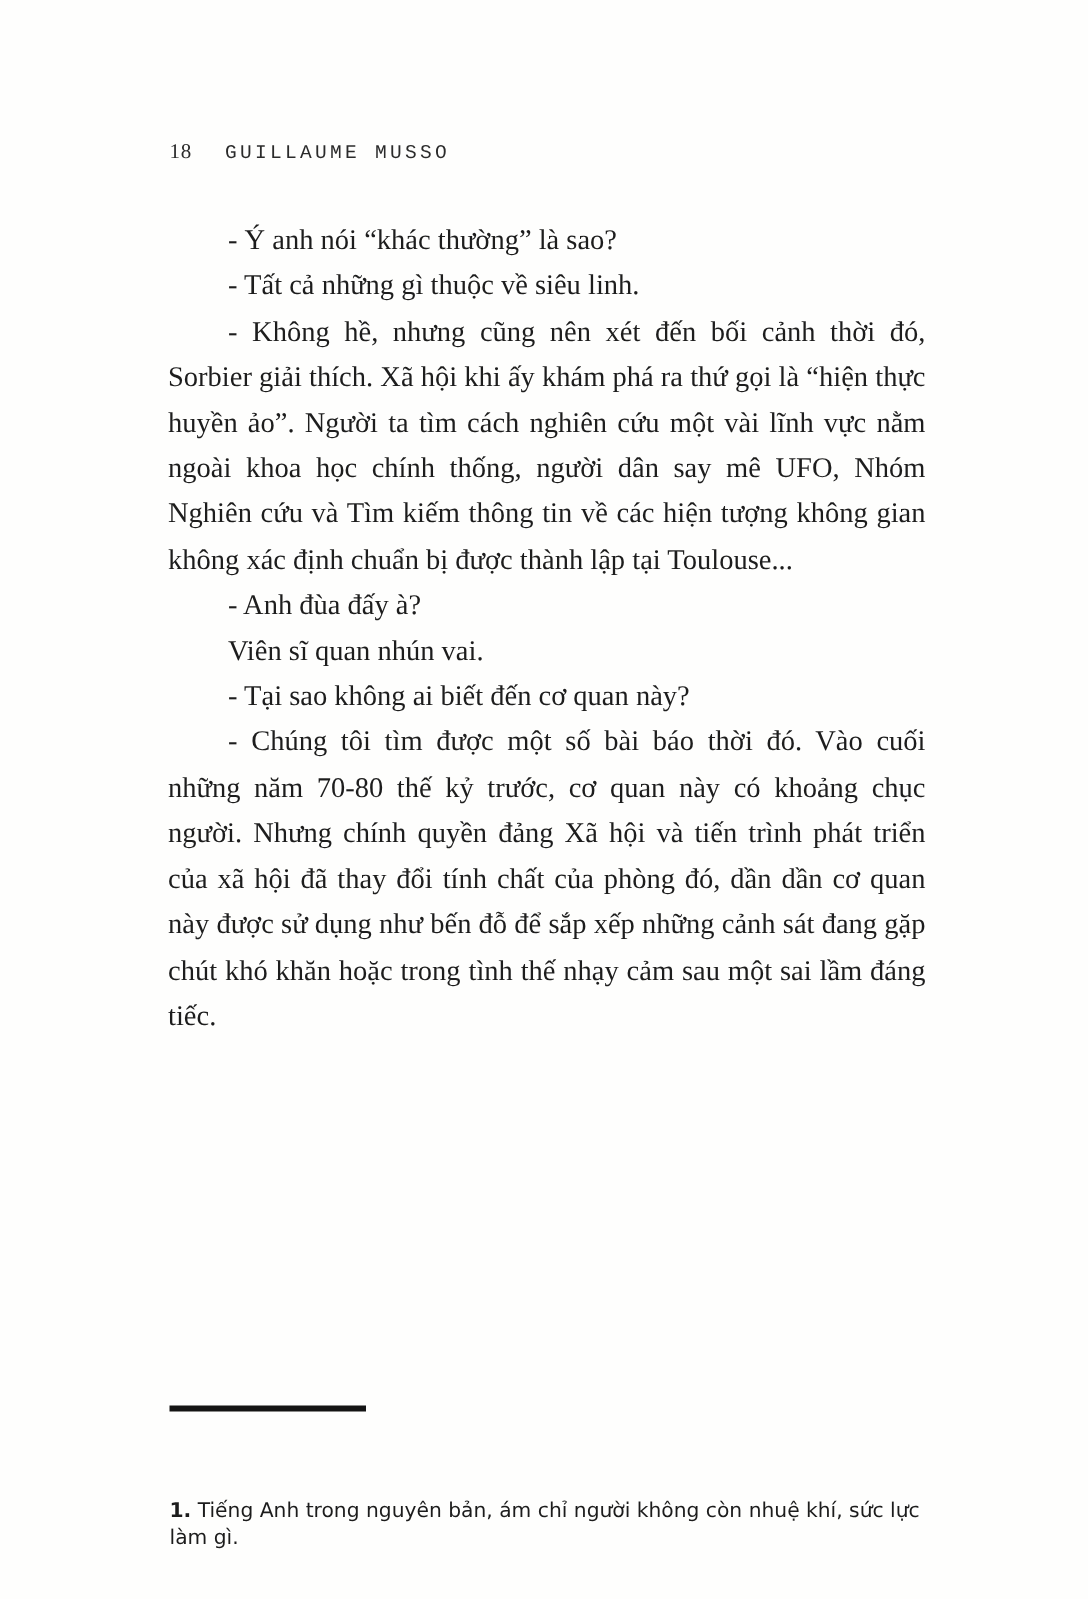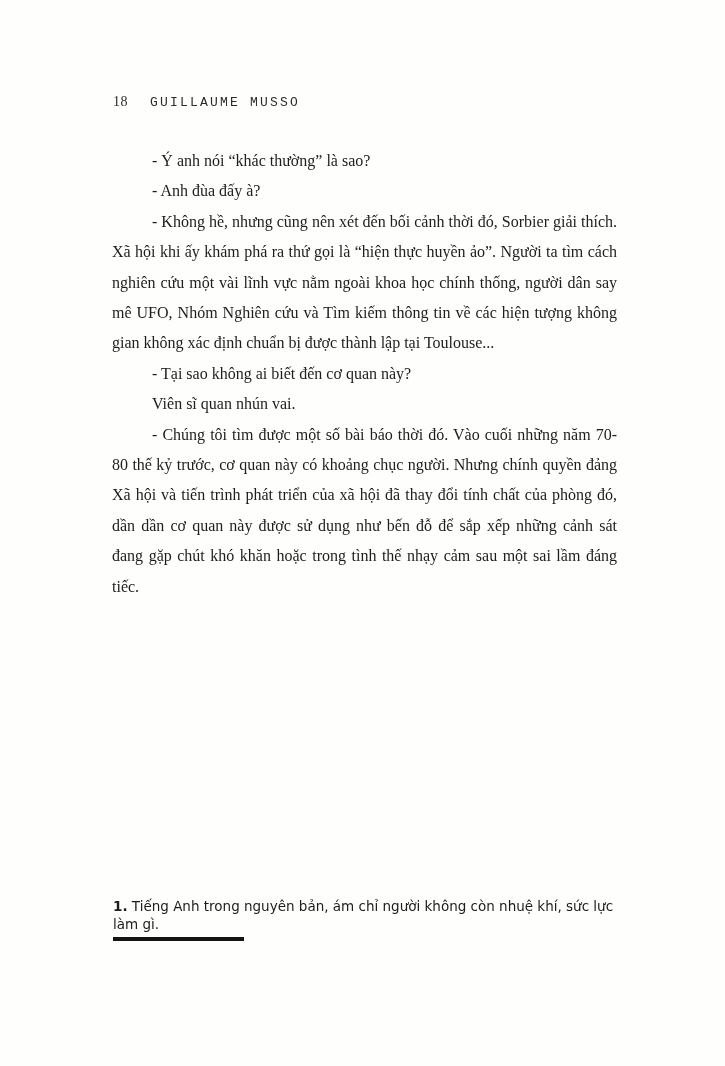--- a/index.html
+++ b/index.html
@@ -18,39 +18,39 @@
     background: #fefefd;
     color: #1e1e1e;
     overflow: hidden;
   }
   .page-header {
     position: absolute;
     top: 94px;
     left: 113px;
     right: 110px;
     display: flex;
-    align-items: flex-end;
+    align-items: flex-start;
     color: #2b2b2b;
   }
   .page-number {
     font-size: 14px;
     letter-spacing: 0.5px;
     margin-right: 22px;
   }
   .running-head {
     font-size: 13px;
     letter-spacing: 2.2px;
     font-family: Liberation Mono, monospace;
   }
   .body-text {
     position: absolute;
     top: 146px;
     left: 112px;
     width: 505px;
-    font-size: 16px;
+    font-size: 19px;
     line-height: 30.4px;
     text-align: justify;
     color: #1d1d1d;
   }
   .para {
     margin: 0;
     padding: 0;
     text-indent: 40px;
   }
   .para em {
@@ -65,21 +65,21 @@
     position: absolute;
     left: 113px;
     top: 937px;
     width: 131px;
     height: 4px;
     background: #141414;
   }
   .footnote {
     position: absolute;
     left: 113px;
-    top: 897px;
+    top: 998px;
     width: 505px;
     margin: 0;
     font-family: "DejaVu Sans", "Liberation Sans", sans-serif;
     font-size: 13.5px;
     line-height: 18px;
     color: #1c1c1c;
   }
   .footnote-number {
     font-weight: bold;
   }
@@ -89,24 +89,25 @@
 
 <div class="page">
 
   <header class="page-header">
     <span class="page-number">18</span>
     <span class="running-head">GUILLAUME MUSSO</span>
   </header>
 
   <main class="body-text">
     <p class="para">- Ý anh nói “khác thường” là sao?</p>
+    <p class="para">- Tất cả những gì thuộc về siêu linh.</p>
+    <p class="para">- Không hề, nhưng cũng nên xét đến bối cảnh thời đó, Sorbier giải thích. Xã hội khi ấy khám phá ra thứ gọi là “hiện thực huyền ảo”. Người ta tìm cách nghiên cứu một vài lĩnh vực nằm ngoài khoa học chính thống, người dân say mê UFO, Nhóm Nghiên cứu và Tìm kiếm thông tin về các hiện tượng không gian không xác định chuẩn bị được thành lập tại Toulouse...</p>
     <p class="para">- Anh đùa đấy à?</p>
-    <p class="para">- Không hề, nhưng cũng nên xét đến bối cảnh thời đó, Sorbier giải thích. Xã hội khi ấy khám phá ra thứ gọi là “hiện thực huyền ảo”. Người ta tìm cách nghiên cứu một vài lĩnh vực nằm ngoài khoa học chính thống, người dân say mê UFO, Nhóm Nghiên cứu và Tìm kiếm thông tin về các hiện tượng không gian không xác định chuẩn bị được thành lập tại Toulouse...</p>
+    <p class="para">Viên sĩ quan nhún vai.</p>
     <p class="para">- Tại sao không ai biết đến cơ quan này?</p>
-    <p class="para">Viên sĩ quan nhún vai.</p>
     <p class="para">- Chúng tôi tìm được một số bài báo thời đó. Vào cuối những năm 70-80 thế kỷ trước, cơ quan này có khoảng chục người. Nhưng chính quyền đảng Xã hội và tiến trình phát triển của xã hội đã thay đổi tính chất của phòng đó, dần dần cơ quan này được sử dụng như bến đỗ để sắp xếp những cảnh sát đang gặp chút khó khăn hoặc trong tình thế nhạy cảm sau một sai lầm đáng tiếc.</p>
   </main>
 
   <footer>
     <div class="footnote-rule"></div>
     <p class="footnote"><span class="footnote-number">1.</span> <span>Tiếng Anh trong nguyên bản, ám chỉ người không còn nhuệ khí, sức lực làm gì.</span></p>
   </footer>
 
 </div>
 

